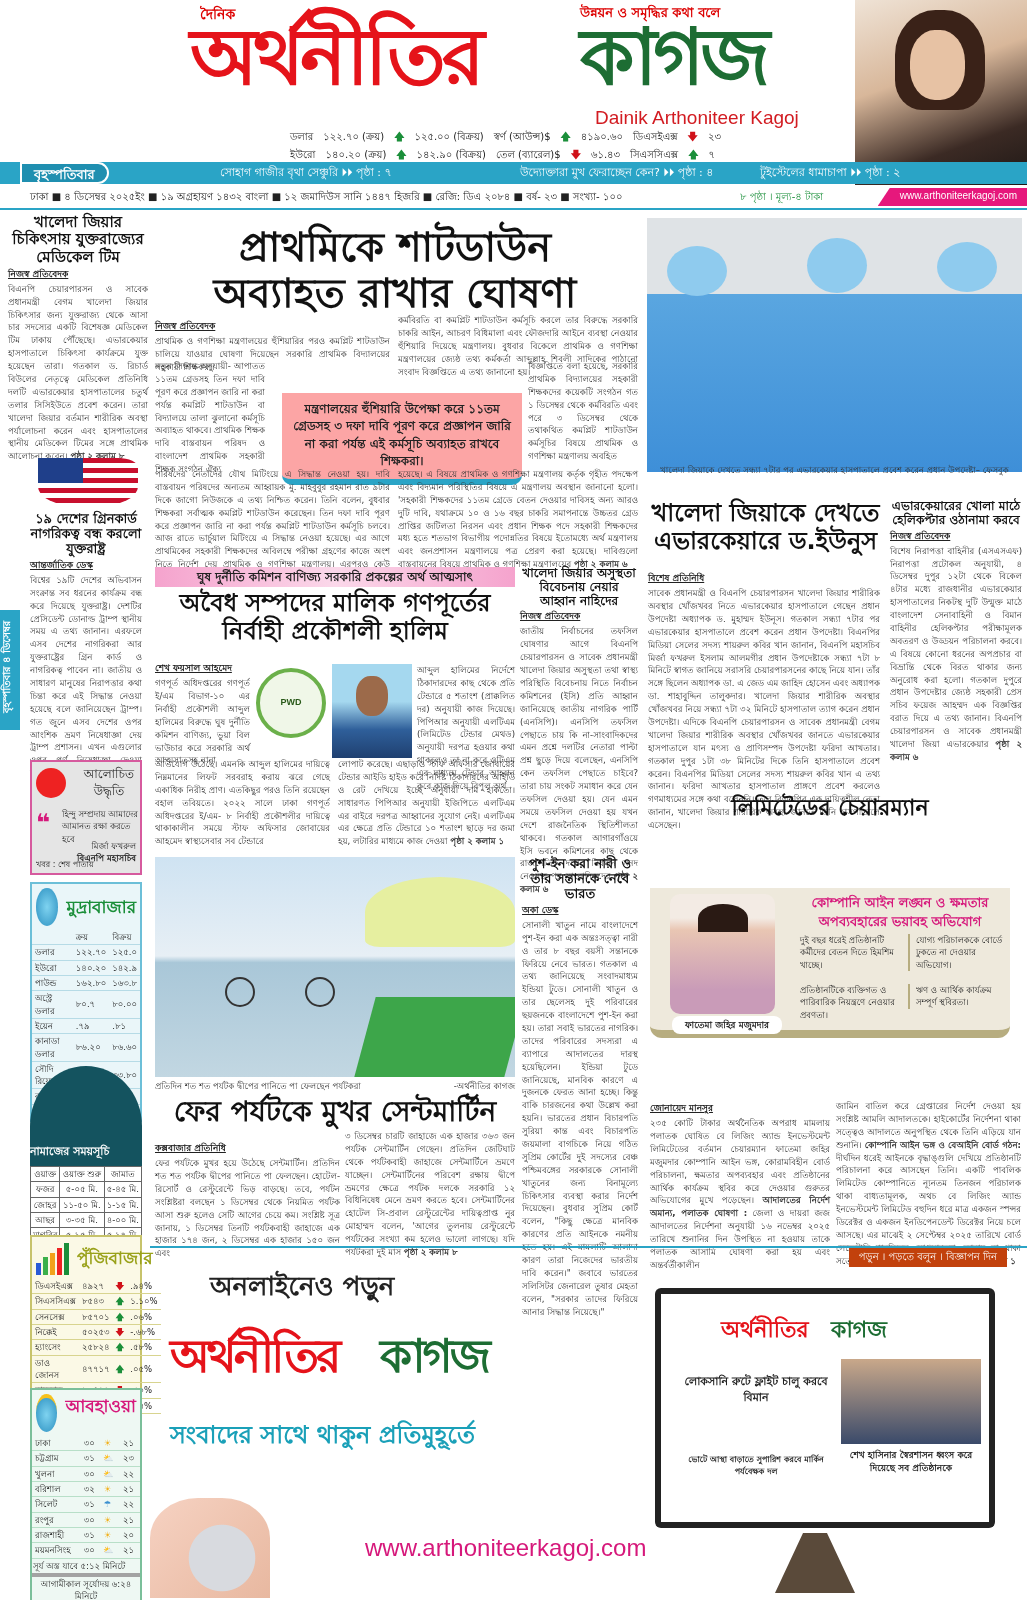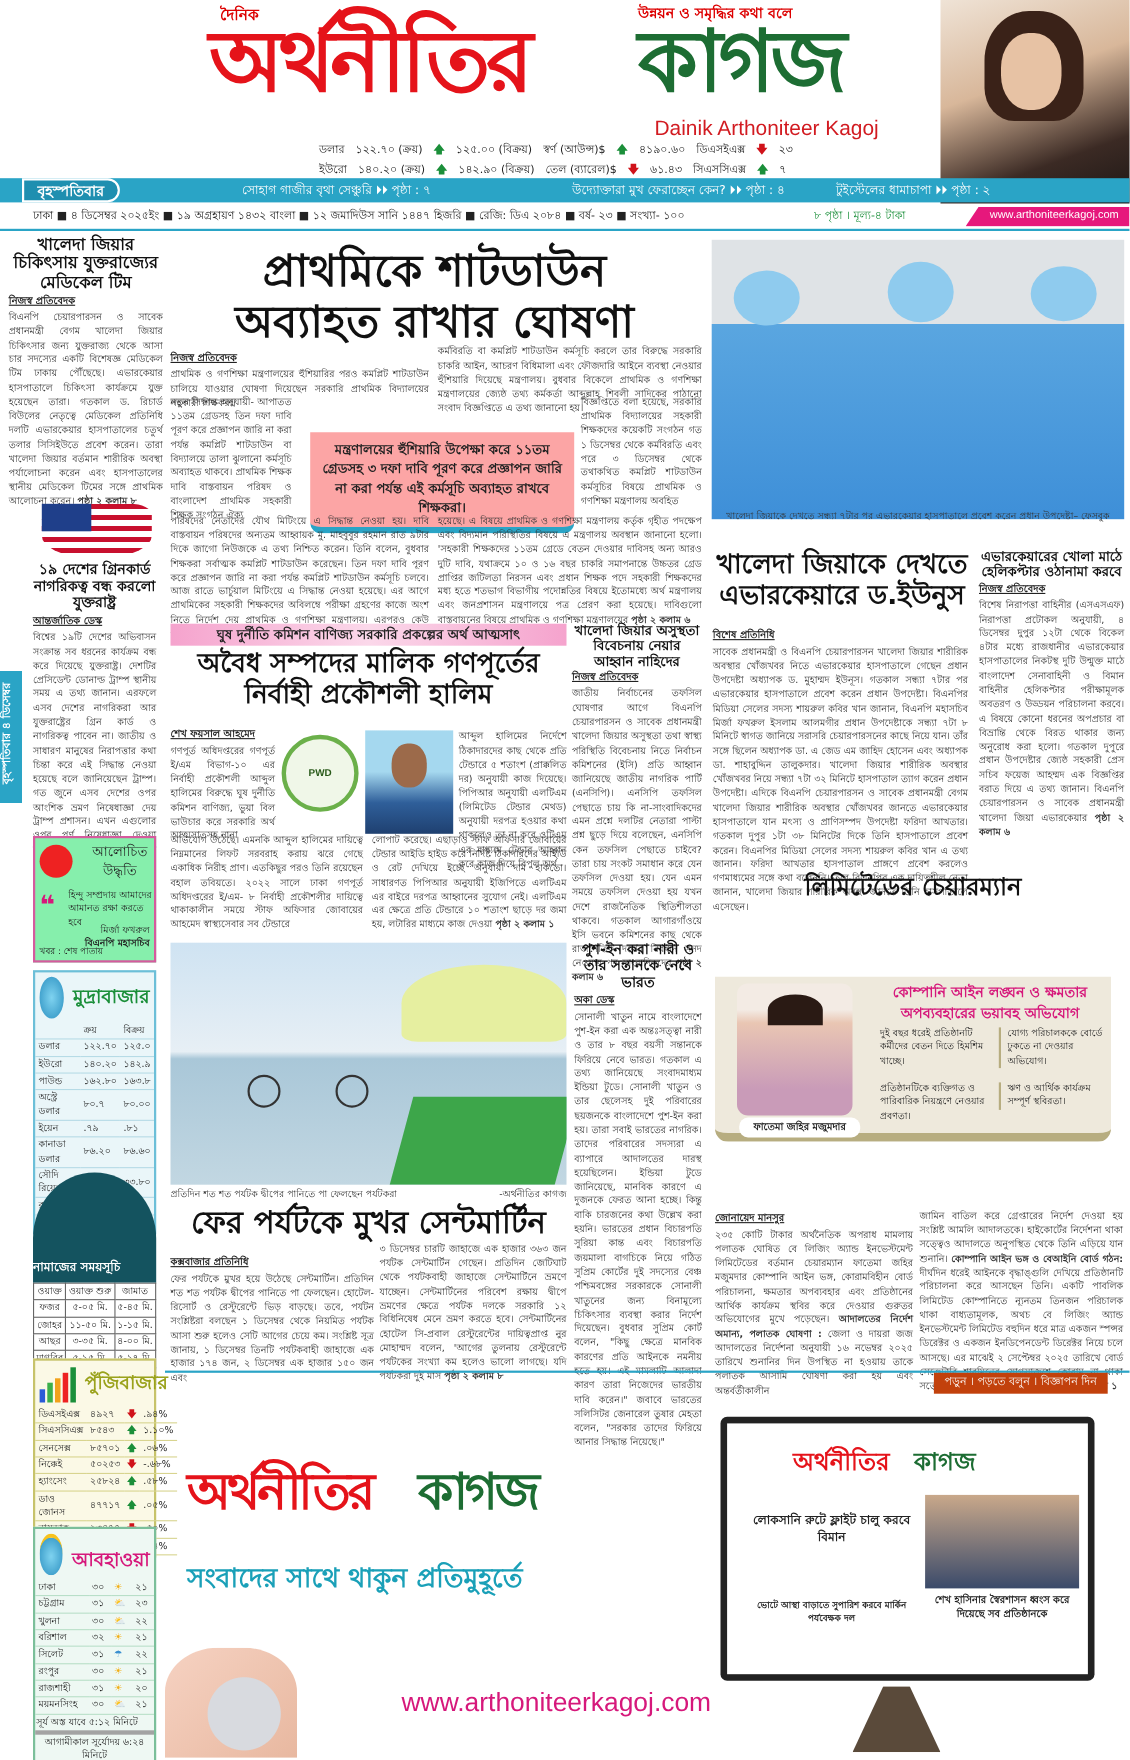--- a/index.html
+++ b/index.html
@@ -24,21 +24,21 @@
 .dateline{left:0;top:188px;width:1027px;height:18px;font-size:10px}
 .dateline .site{position:absolute;right:0;top:0;height:18px;padding:1px 10px 0 22px;background:#e6187c;color:#fff;font-family:"Liberation Sans",sans-serif;clip-path:polygon(12px 0,100% 0,100% 100%,0 100%)}
 .rule{left:0;top:208px;width:1027px;height:2px;background:#2aa4c6}
 .h-big{font-weight:bold;color:#111;text-align:center;line-height:1.15}
 .byline{font-weight:bold;text-decoration:underline;font-size:9px;margin:2px 0}
 .txt{text-align:justify;font-size:8.6px;line-height:1.5;color:#333}
 .more{font-weight:bold}
 .col-left{left:8px;width:140px}
 .photo{background:#9bbfd8;overflow:hidden}
 .caption{font-size:8.5px;color:#333}
-.quote-box{left:30px;top:760px;width:112px;height:115px;background:#86efac;border:2px solid #d65a9e}
+.quote-box{left:30px;top:760px;width:112px;height:115px;background:#e5e5e5;border:2px solid #d65a9e}
 .side-vert{left:0;top:610px;width:20px;height:120px;background:#2aa4c6;color:#fff;writing-mode:vertical-rl;transform:rotate(180deg);font-size:10px;font-weight:bold;text-align:center;padding-top:6px}
 .widget{left:30px;width:112px;border:2px solid #6cbfd8;background:#eaf6f9;font-size:8.5px}
 .widget table{width:100%;border-collapse:collapse}
 .widget td{padding:1px 3px;border-bottom:1px solid #b6dbe6}
 .widget .title{font-size:17px;font-weight:bold;color:#1b8f3a;text-align:right;padding:4px}
 .prayer{left:30px;top:1066px;width:112px}
 .prayer .dome{height:100px;background:#14535f;position:relative;border-radius:50% 50% 0 0/60% 60% 0 0}
 .prayer table{width:100%;border-collapse:collapse;font-size:8.5px}
 .prayer td{border:1px solid #666;text-align:center;padding:1px}
 .stock{left:30px;top:1235px;width:112px;border:2px solid #c7c36b;background:#fbf9e6}
@@ -297,21 +297,21 @@
           <td>এফটিএসই</td>
           <td>৯৭৯৬</td>
           <td class="down">🡇</td>
           <td>.১৪%</td>
         </tr>
   </tbody>
     </table>
 </div>
 
 <div class="abs widget weather">
-  <div style="display:flex;align-items:flex-end;justify-content:space-between">
+  <div style="display:flex;align-items:flex-start;justify-content:space-between">
     <div style="width:38px;height:38px;border-radius:50%;background:radial-gradient(#7fd3f0,#2a8fc0);margin:4px;border-top:4px solid #f7c21b"></div>
     <div class="title" style="color:#d6187b">আবহাওয়া</div>
   </div>
   <table>
     <tbody>
         <tr>
           <td>ঢাকা</td>
           <td>৩০</td>
           <td style="color:#f2b01b">☀</td>
           <td>২১</td>
@@ -465,20 +465,21 @@
   <div style="position:absolute;left:258px;top:96px;width:96px;font-size:8.5px;border-left:2px solid #b7ad80;padding-left:6px">ঋণ ও আর্থিক কার্যক্রম সম্পূর্ণ স্থবিরতা।</div>
 </div>
 <div class="abs" style="left:650px;top:1100px;width:180px">
   <div class="byline">জোনায়েদ মানসুর</div>
   <div class="txt"><span>২৩৫ কোটি টাকার অর্থনৈতিক অপরাধ মামলায় পলাতক ঘোষিত বে লিজিং অ্যান্ড ইনভেস্টমেন্ট লিমিটেডের বর্তমান চেয়ারম্যান ফাতেমা জহির মজুমদার কোম্পানি আইন ভঙ্গ, কোরামবিহীন বোর্ড পরিচালনা, ক্ষমতার অপব্যবহার এবং প্রতিষ্ঠানের আর্থিক কার্যক্রম স্থবির করে দেওয়ার গুরুতর অভিযোগের মুখে পড়েছেন।</span> <b>আদালতের নির্দেশ অমান্য, পলাতক ঘোষণা :</b> <span>জেলা ও দায়রা জজ আদালতের নির্দেশনা অনুযায়ী ১৬ নভেম্বর ২০২৫ তারিখে শুনানির দিন উপস্থিত না হওয়ায় তাকে পলাতক আসামি ঘোষণা করা হয় এবং অন্তর্বর্তীকালীন</span></div>
 </div>
 <div class="abs txt" style="left:836px;top:1100px;width:185px"><span>জামিন বাতিল করে গ্রেপ্তারের নির্দেশ দেওয়া হয় সংশ্লিষ্ট আমলি আদালতকে। হাইকোর্টের নির্দেশনা থাকা সত্ত্বেও আদালতে অনুপস্থিত থেকে তিনি এড়িয়ে যান শুনানি।</span> <b>কোম্পানি আইন ভঙ্গ ও বেআইনি বোর্ড গঠন:</b> <span>দীর্ঘদিন ধরেই আইনকে বৃদ্ধাঙ্গুলি দেখিয়ে প্রতিষ্ঠানটি পরিচালনা করে আসছেন তিনি। একটি পাবলিক লিমিটেড কোম্পানিতে ন্যূনতম তিনজন পরিচালক থাকা বাধ্যতামূলক, অথচ বে লিজিং অ্যান্ড ইনভেস্টমেন্ট লিমিটেড বহুদিন ধরে মাত্র একজন স্পন্সর ডিরেক্টর ও একজন ইনডিপেনডেন্ট ডিরেক্টর নিয়ে চলে আসছে। এর মাঝেই ২ সেপ্টেম্বর ২০২৫ তারিখে বোর্ড সেক্রেটারি শারমিনের যোগসাজশে কোরাম না থাকা সত্ত্বেও নিজেকে চেয়ারম্যান ঘোষণা</span> <span class="more">পৃষ্ঠা ২ কলাম ১</span></div>
 
 <div class="abs promo">
   <div class="tag">পড়ুন । পড়তে বলুন । বিজ্ঞাপন দিন</div>
+  <div style="position:absolute;left:60px;top:20px;font-size:26px;font-weight:bold">অনলাইনেও পড়ুন</div>
   <div style="position:absolute;left:20px;top:75px;font-size:46px;font-weight:bold;color:#e5131a;letter-spacing:-3px">অর্থনীতির</div>
   <div style="position:absolute;left:230px;top:75px;font-size:46px;font-weight:bold;color:#1d6d33;letter-spacing:-3px">কাগজ</div>
   <div style="position:absolute;left:20px;top:170px;font-size:24px;font-weight:bold;color:#1aa0b8">সংবাদের সাথে থাকুন প্রতিমুহূর্তে</div>
   <div style="position:absolute;left:0;top:250px;width:120px;height:100px;background:radial-gradient(circle at 60% 60%,#d8dadf 0 35%,transparent 36%),linear-gradient(135deg,#f6d2c2,#e8b8a0);border-radius:40% 40% 0 0"></div>
   <div style="position:absolute;left:215px;top:283px;font-family:'Liberation Sans',sans-serif;font-size:24px;color:#d6187b">www.arthoniteerkagoj.com</div>
   <div class="monitor">
     <div class="scr">
       <div style="position:absolute;left:60px;top:20px;font-size:22px;font-weight:bold;color:#e5131a">অর্থনীতির</div>
       <div style="position:absolute;left:170px;top:20px;font-size:22px;font-weight:bold;color:#1d6d33">কাগজ</div>
       <div style="position:absolute;left:20px;top:80px;width:150px;font-size:11px;font-weight:bold;text-align:center">লোকসানি রুটে ফ্লাইট চালু করবে বিমান</div>

